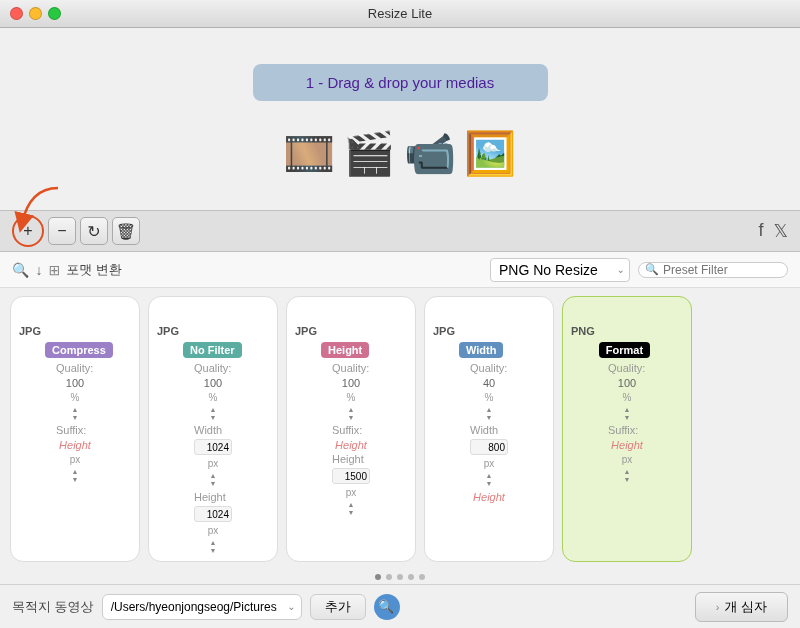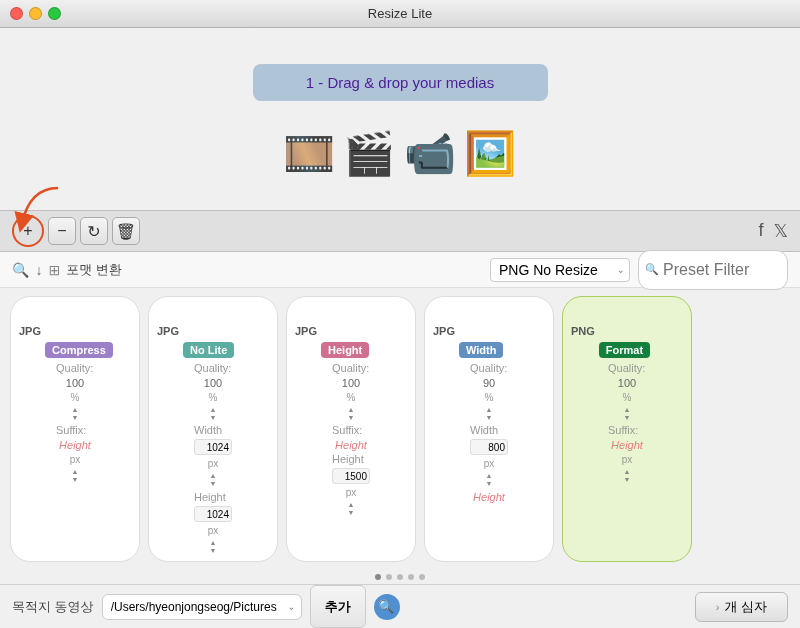--- a/index.html
+++ b/index.html
@@ -180,25 +180,25 @@
       align-items: center;
     }
     .dropdown-chevron {
       position: absolute;
       right: 5px;
       font-size: 10px;
       color: #888;
       pointer-events: none;
     }
     .preset-search {
-      height: 40px;
+      height: 16px;
       border: 1px solid #ccc;
       border-radius: 12px;
       background: white;
-      font-size: 16px;
+      font-size: 12px;
       padding: 0 8px 0 24px;
       width: 150px;
     }
     .search-wrap {
       position: relative;
       display: flex;
       align-items: center;
     }
     .search-icon-preset {
       position: absolute;
@@ -214,21 +214,21 @@
       overflow-x: auto;
       flex-shrink: 0;
     }
     .presets-row {
       display: flex;
       gap: 8px;
     }
     .preset-card {
       min-width: 130px;
       background: white;
-      border-radius: 20px;
+      border-radius: 13px;
       border: 1px solid #ddd;
       padding: 6px 8px;
       font-size: 11px;
       flex-shrink: 0;
     }
     .preset-card.active {
       background: #e8f5d0;
       border-color: #aad060;
     }
     .preset-card-header {
@@ -247,21 +247,21 @@
       border-radius: 4px;
       font-size: 11px;
       font-weight: bold;
       color: white;
       margin-top: 39px;
     }
     .badge-purple { background: #9b7fc7; }
     .badge-teal { background: #5aada0; }
     .badge-pink { background: #d07090; }
     .badge-blue { background: #6090c0; }
-    .badge-green { background: #15803d; }
+    .badge-green { background: #000000; }
 
     .preset-field {
       display: flex;
       align-items: center;
       gap: 3px;
       margin-top: 2px;
       color: #666;
       flex-direction: column;
     }
     .preset-field-label {
@@ -342,28 +342,27 @@
       padding: 0 24px 0 8px;
       min-width: 200px;
     }
     .dest-chevron {
       position: absolute;
       right: 6px;
       font-size: 10px;
       color: #888;
     }
     .dest-add-btn {
-      height: 43px;
+      height: 26px;
       padding: 0 14px;
       border: 1px solid #ccc;
       border-radius: 6px;
       background: linear-gradient(to bottom, #f5f5f5, #e5e5e5);
       font-size: 13px;
       cursor: pointer;
-      font-weight: bold;
     }
     .dest-search-btn {
       width: 26px;
       height: 26px;
       border-radius: 50%;
       border: none;
       background: #5090d0;
       color: white;
       font-size: 13px;
       cursor: pointer;
@@ -490,21 +489,21 @@
           <div class="stepper">
               <span>▲</span>
               <span>▼</span>
             </div>
         </div>
       </div>
 
       <div class="preset-card">
         <div class="preset-card-header">
           <span class="format-badge">JPG</span>
-          <span class="type-badge badge-teal">No Lite</span>
+          <span class="type-badge badge-teal">No Filter</span>
         </div>
         <div class="preset-field">
           <span class="preset-field-label">Quality:</span>
           <span>100</span>
           <span class="unit">%</span>
           <div class="stepper">
               <span>▲</span>
               <span>▼</span>
             </div>
         </div>
@@ -555,21 +554,21 @@
         </div>
       </div>
 
       <div class="preset-card">
         <div class="preset-card-header">
           <span class="format-badge">JPG</span>
           <span class="type-badge badge-blue">Width</span>
         </div>
         <div class="preset-field">
           <span class="preset-field-label">Quality:</span>
-          <span>90</span>
+          <span>40</span>
           <span class="unit">%</span>
           <div class="stepper">
               <span>▲</span>
               <span>▼</span>
             </div>
         </div>
         <div class="preset-field">
           <span class="preset-field-label">Width</span>
           <input class="preset-field-input" value="800" style="">
           <span class="unit">px</span>

